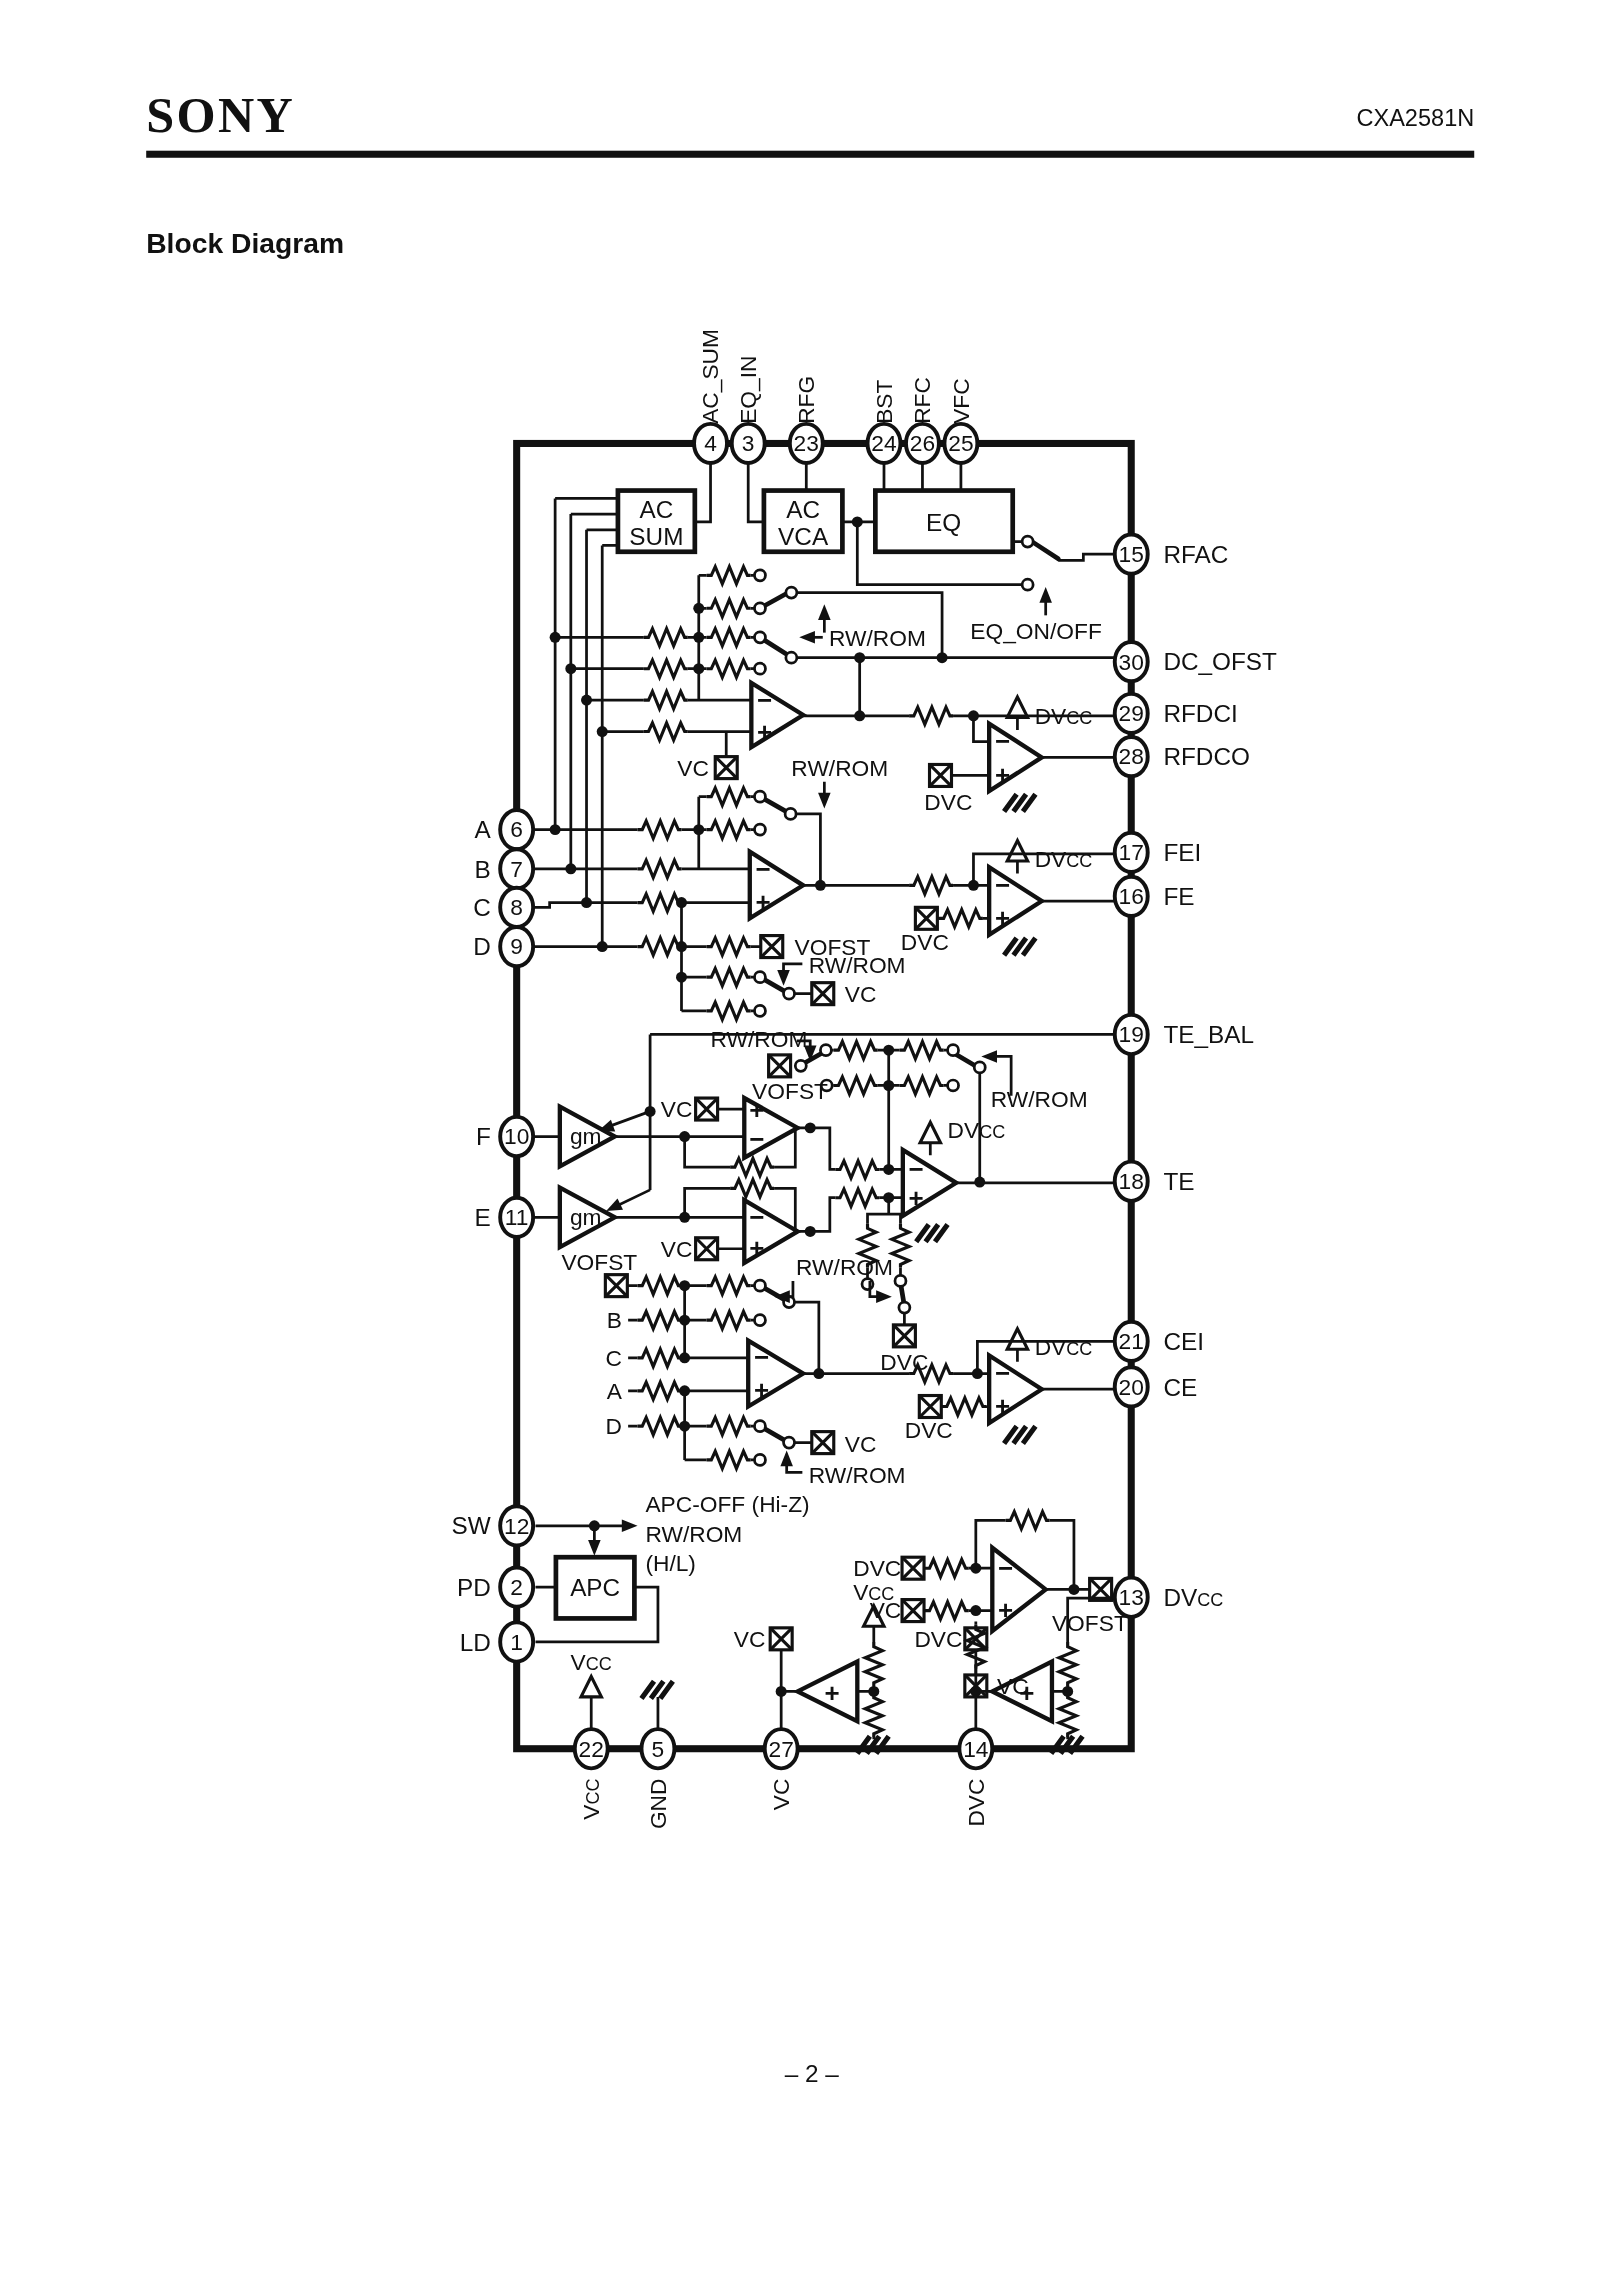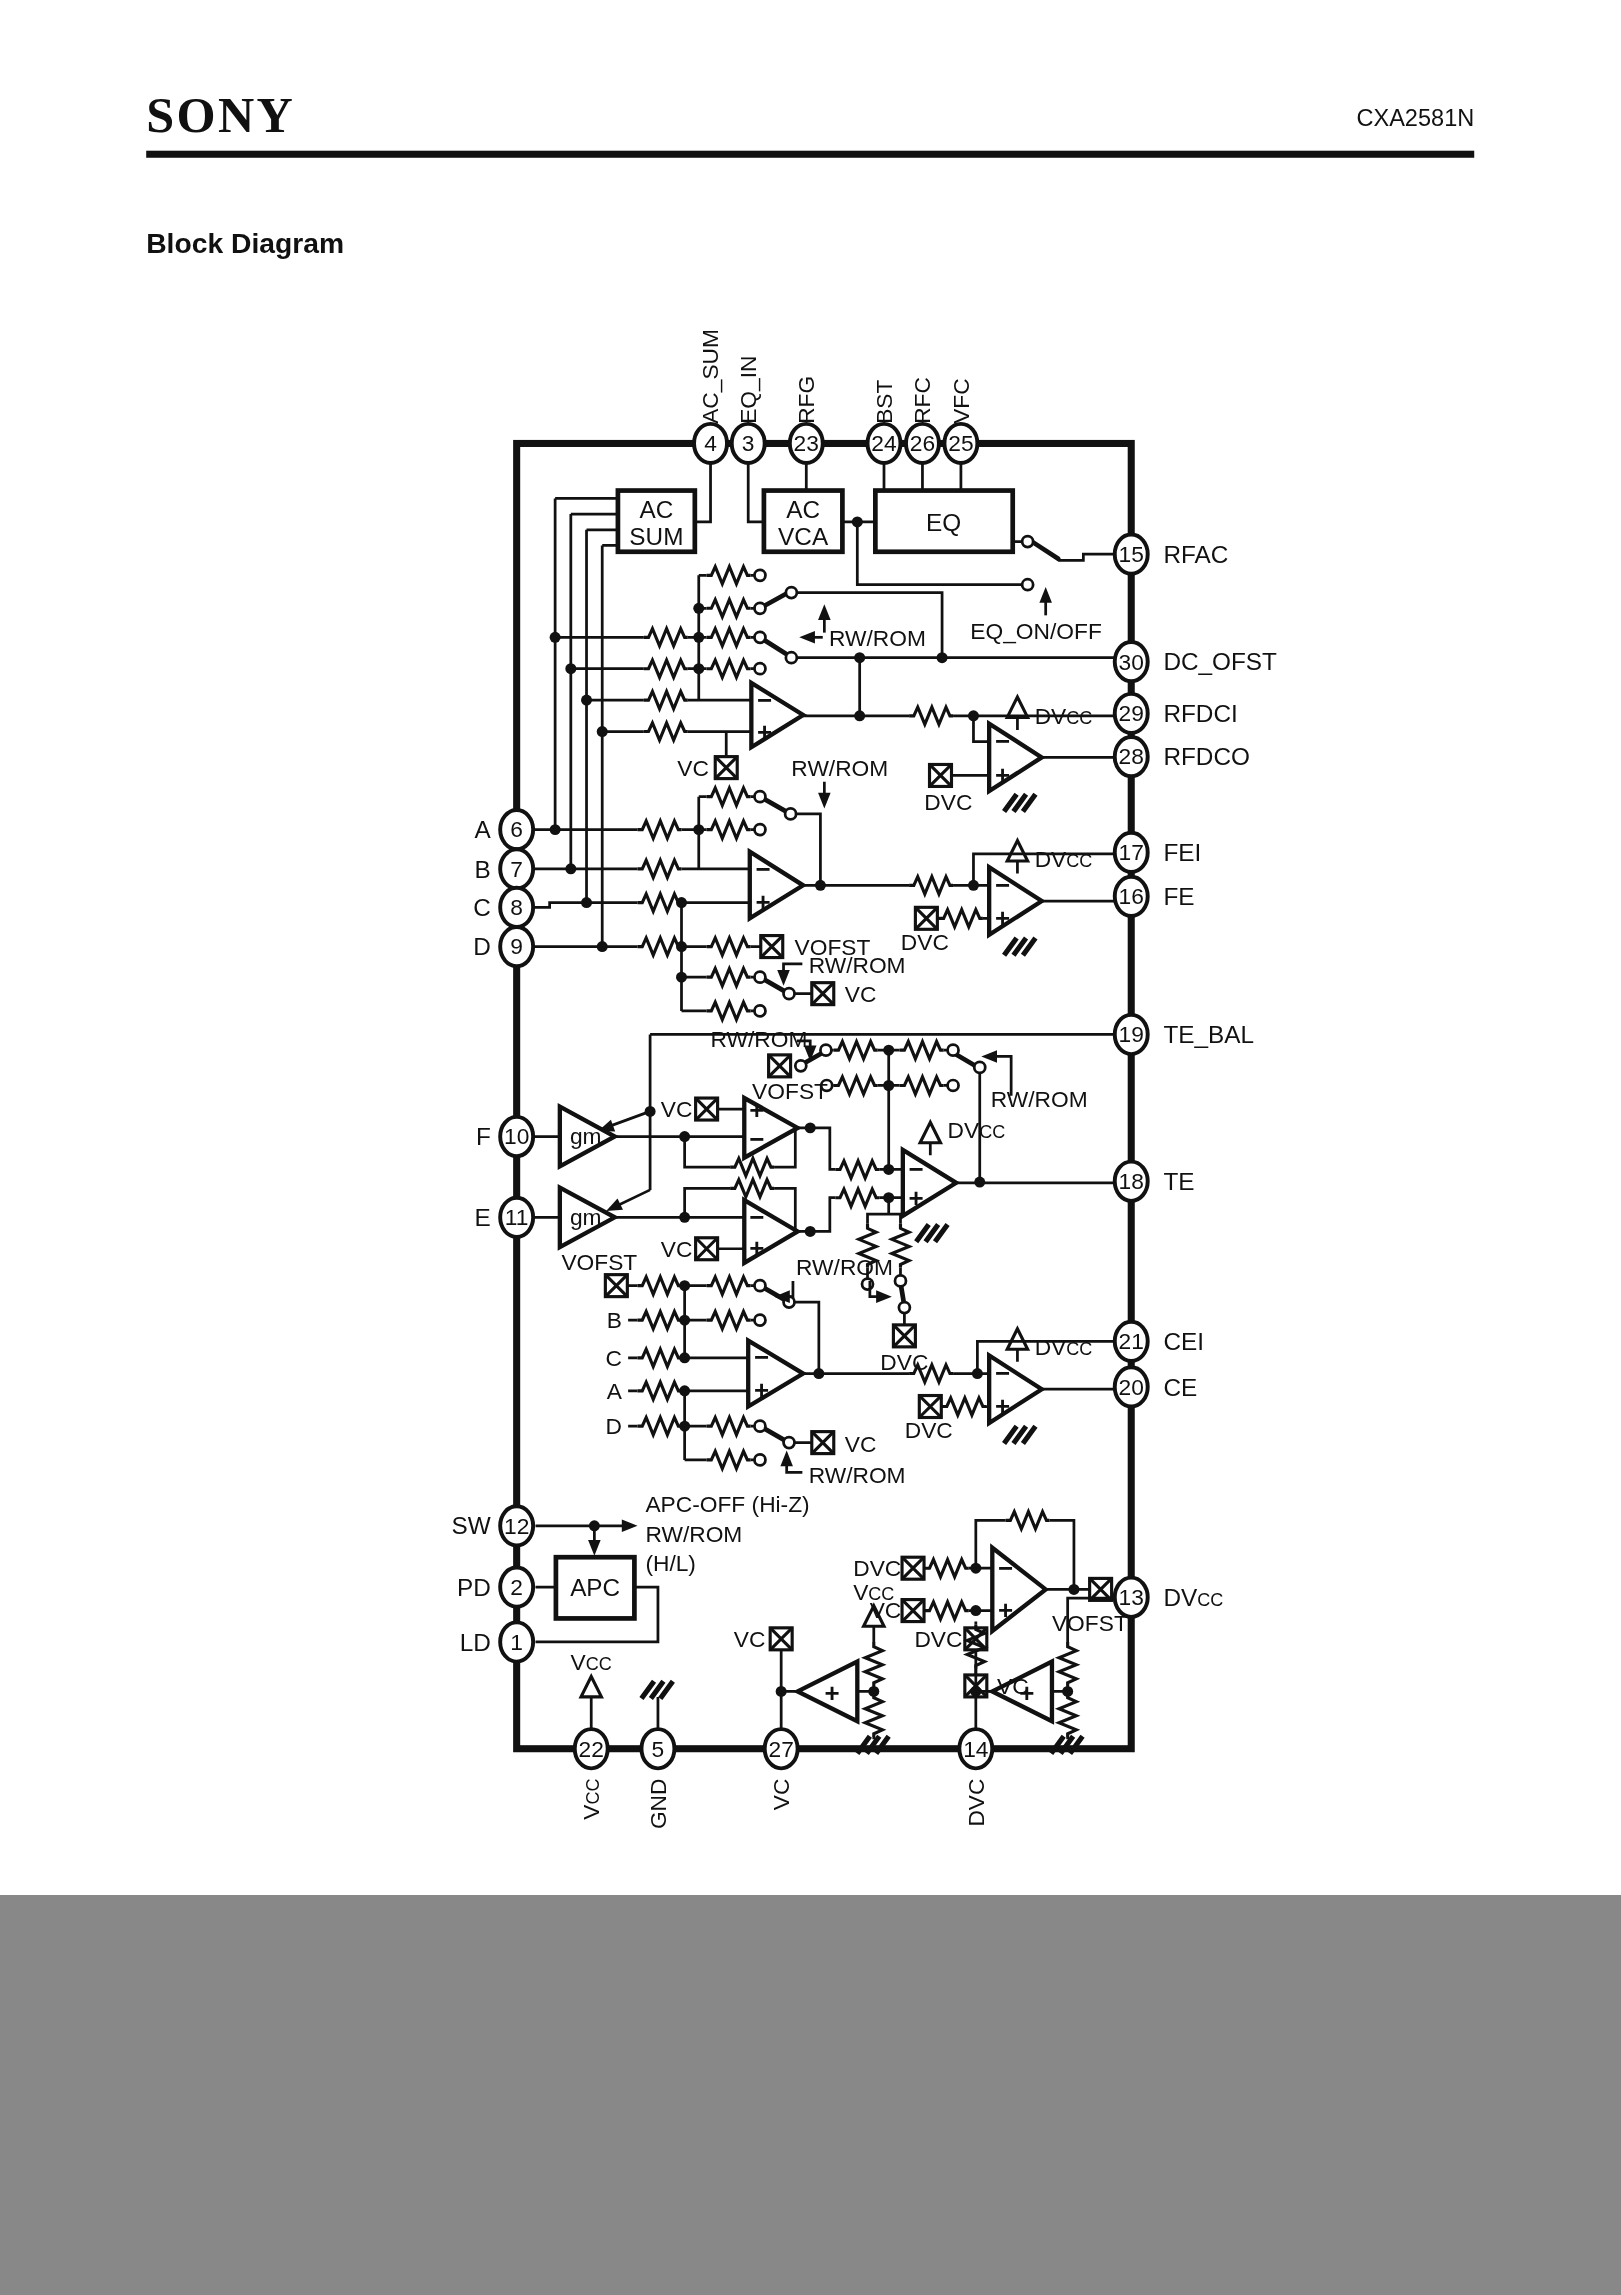--- a/index.html
+++ b/index.html
@@ -1,16 +1,16 @@
 <!DOCTYPE html>
 <html style="font-size:12.6px"><head>
 <meta charset="utf-8">
 <style>
   html,body{margin:0;padding:0;background:#888;}
-  #page{width:1622px;height:1895px;background:#fff;position:relative;margin:0 auto;}
+  #page{width:1622px;height:2295px;background:#fff;position:relative;margin:0 auto;}
   svg{display:block;}
   svg text{font-family:"Liberation Sans",sans-serif;fill:#111;}
   .w{stroke:#111;stroke-width:3.5;fill:none;}
   .comp{stroke:#111;stroke-width:4;fill:none;}
   .amp{stroke:#111;stroke-width:5.5;fill:#fff;stroke-linejoin:miter;}
   .blk{stroke:#111;stroke-width:6;fill:#fff;}
   .dot{fill:#111;stroke:none;}
   .oc{fill:#fff;stroke:#111;stroke-width:3.5;}
   .blade{stroke:#111;stroke-width:6;stroke-linecap:round;}
   .arr{fill:#111;stroke:none;}

